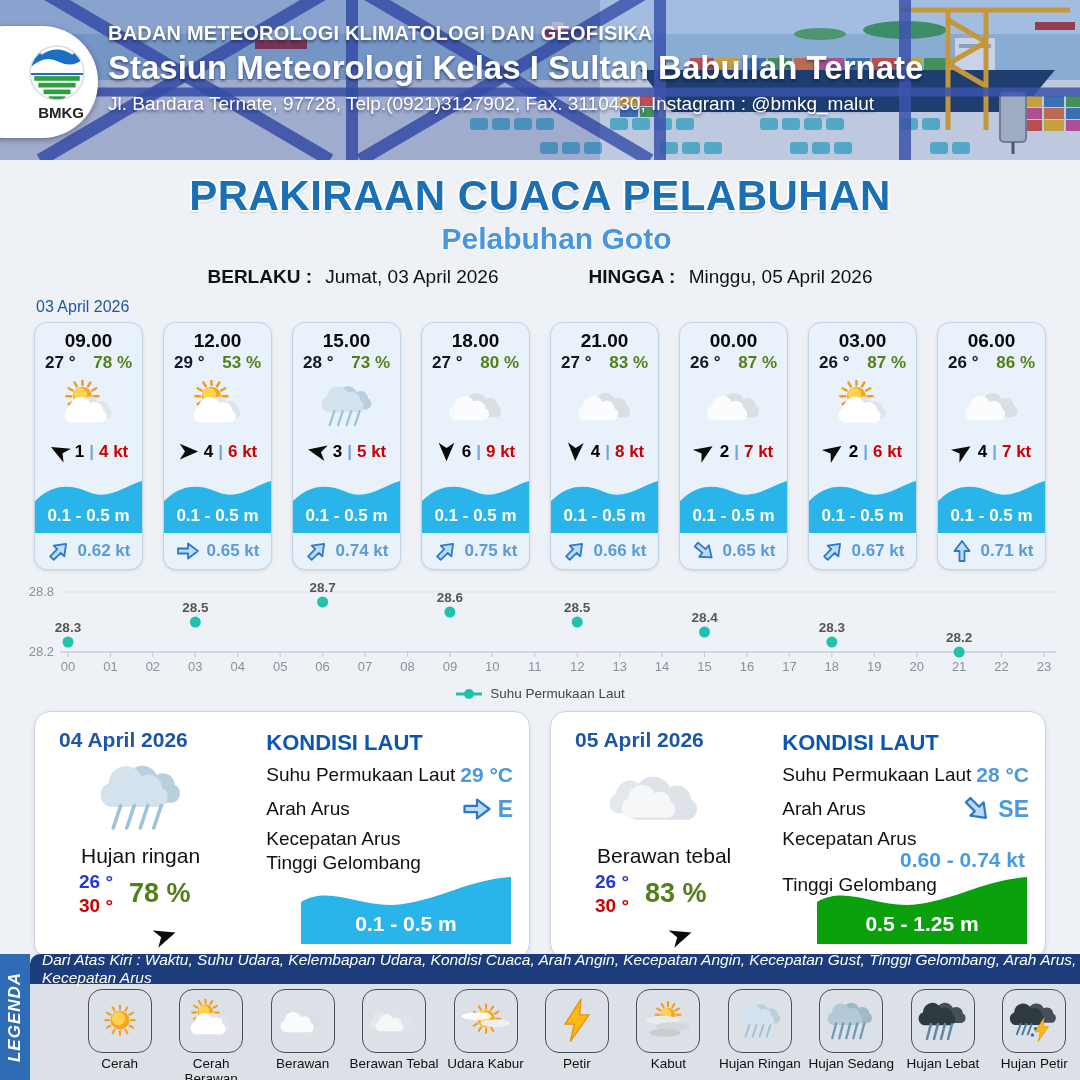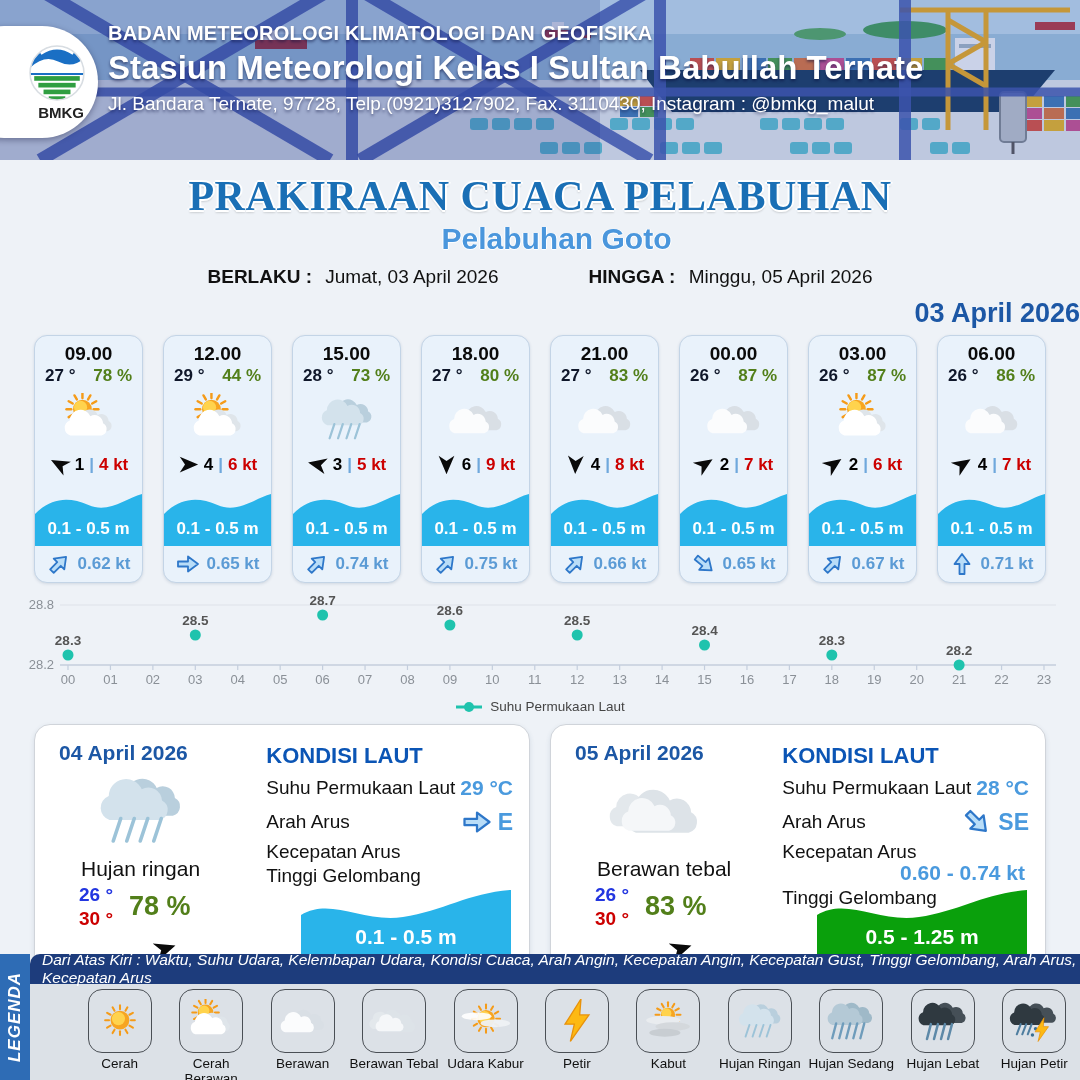--- a/index.html
+++ b/index.html
@@ -14,27 +14,27 @@
              box-shadow:0 2px 6px rgba(0,0,40,.35);}
   .logo-text{font-weight:bold;font-size:15px;color:#222;margin-top:2px;margin-right:2px;}
   .hdr-text{position:absolute;left:108px;top:22px;color:#fff;text-shadow:0 2px 3px rgba(10,15,60,.55);}
   .hdr-agency{font-weight:bold;font-size:20px;letter-spacing:.2px;}
   .hdr-station{font-weight:bold;font-size:33px;margin-top:4px;}
   .hdr-address{font-size:19px;margin-top:6px;}
 
   
   .titles{text-align:center;padding-top:12px;}
   .title-main{font-size:42px;font-weight:bold;color:#1a6fb5;letter-spacing:.5px;
-              text-shadow:-2px 0 0 #fff,2px 0 0 #fff,0 -2px 0 #fff,0 2px 0 #fff,0 3px 2px rgba(0,0,0,.15);font-family:Liberation Serif, serif;}
+              text-shadow:-2px 0 0 #fff,2px 0 0 #fff,0 -2px 0 #fff,0 2px 0 #fff,0 3px 2px rgba(0,0,0,.15);}
   .title-sub{font-size:30px;font-weight:bold;color:#4a96dc;margin-top:2px;
              text-shadow:-1px 0 0 #fff,1px 0 0 #fff,0 1px 0 #fff;padding-left:33px;}
   .validity{display:flex;justify-content:center;gap:90px;margin-top:10px;font-size:19px;color:#111;}
   .validity b{font-weight:bold;}
   .validity span.val{margin-left:8px;}
-  .date-label{margin:10px 0 6px 36px;color:#1c57a5;font-weight:bold;font-size:27px;text-align:right;}
+  .date-label{margin:10px 0 6px 36px;color:#1c57a5;font-weight:normal;font-size:16px;}
 
   
   .hourly-row{display:flex;gap:20px;padding:0 34px;}
   .hcard{flex:1;height:246px;background:#e9f2fb;border:1.5px solid #c3d4e6;border-radius:13px;overflow:hidden;
          position:relative;box-shadow:0 1px 3px rgba(40,70,110,.15);}
   .hc-time{text-align:center;font-weight:bold;font-size:19px;color:#0a0a0a;margin-top:7px;}
   .hc-th{display:flex;justify-content:space-between;padding:1px 10px 0;font-weight:bold;font-size:17px;}
   .hc-temp{color:#0f172a;}
   .hc-hum{color:#527f1a;}
   .hc-icon{height:66px;display:flex;align-items:center;justify-content:center;}
@@ -298,21 +298,21 @@
               <polygon points="2,9.5 12,9.5 12,4.5 22,12 12,19.5 12,14.5 2,14.5" fill="#b9ddf8" stroke="#2e77c9" stroke-width="1.8" stroke-linejoin="round"></polygon>
             </svg>
           </span>
      <span>0.62 kt</span>
    </div>
  </div>
  <div class="hcard">
    <div class="hc-time">12.00</div>
    <div class="hc-th">
      <span class="hc-temp">29 °</span>
-     <span class="hc-hum">44 %</span>
+     <span class="hc-hum">53 %</span>
    </div>
    <div class="hc-icon">
           <svg viewBox="0 0 64 56" width="60" height="53">
             <g stroke="#f59b18" stroke-width="2.6" stroke-linecap="round">
               <line x1="37.0" y1="17.0" x2="42.0" y2="17.0"></line>
               <line x1="35.4" y1="23.0" x2="39.7" y2="25.5"></line>
               <line x1="31.0" y1="27.4" x2="33.5" y2="31.7"></line>
               <line x1="25.0" y1="29.0" x2="25.0" y2="34.0"></line>
               <line x1="19.0" y1="27.4" x2="16.5" y2="31.7"></line>
               <line x1="14.6" y1="23.0" x2="10.3" y2="25.5"></line>

